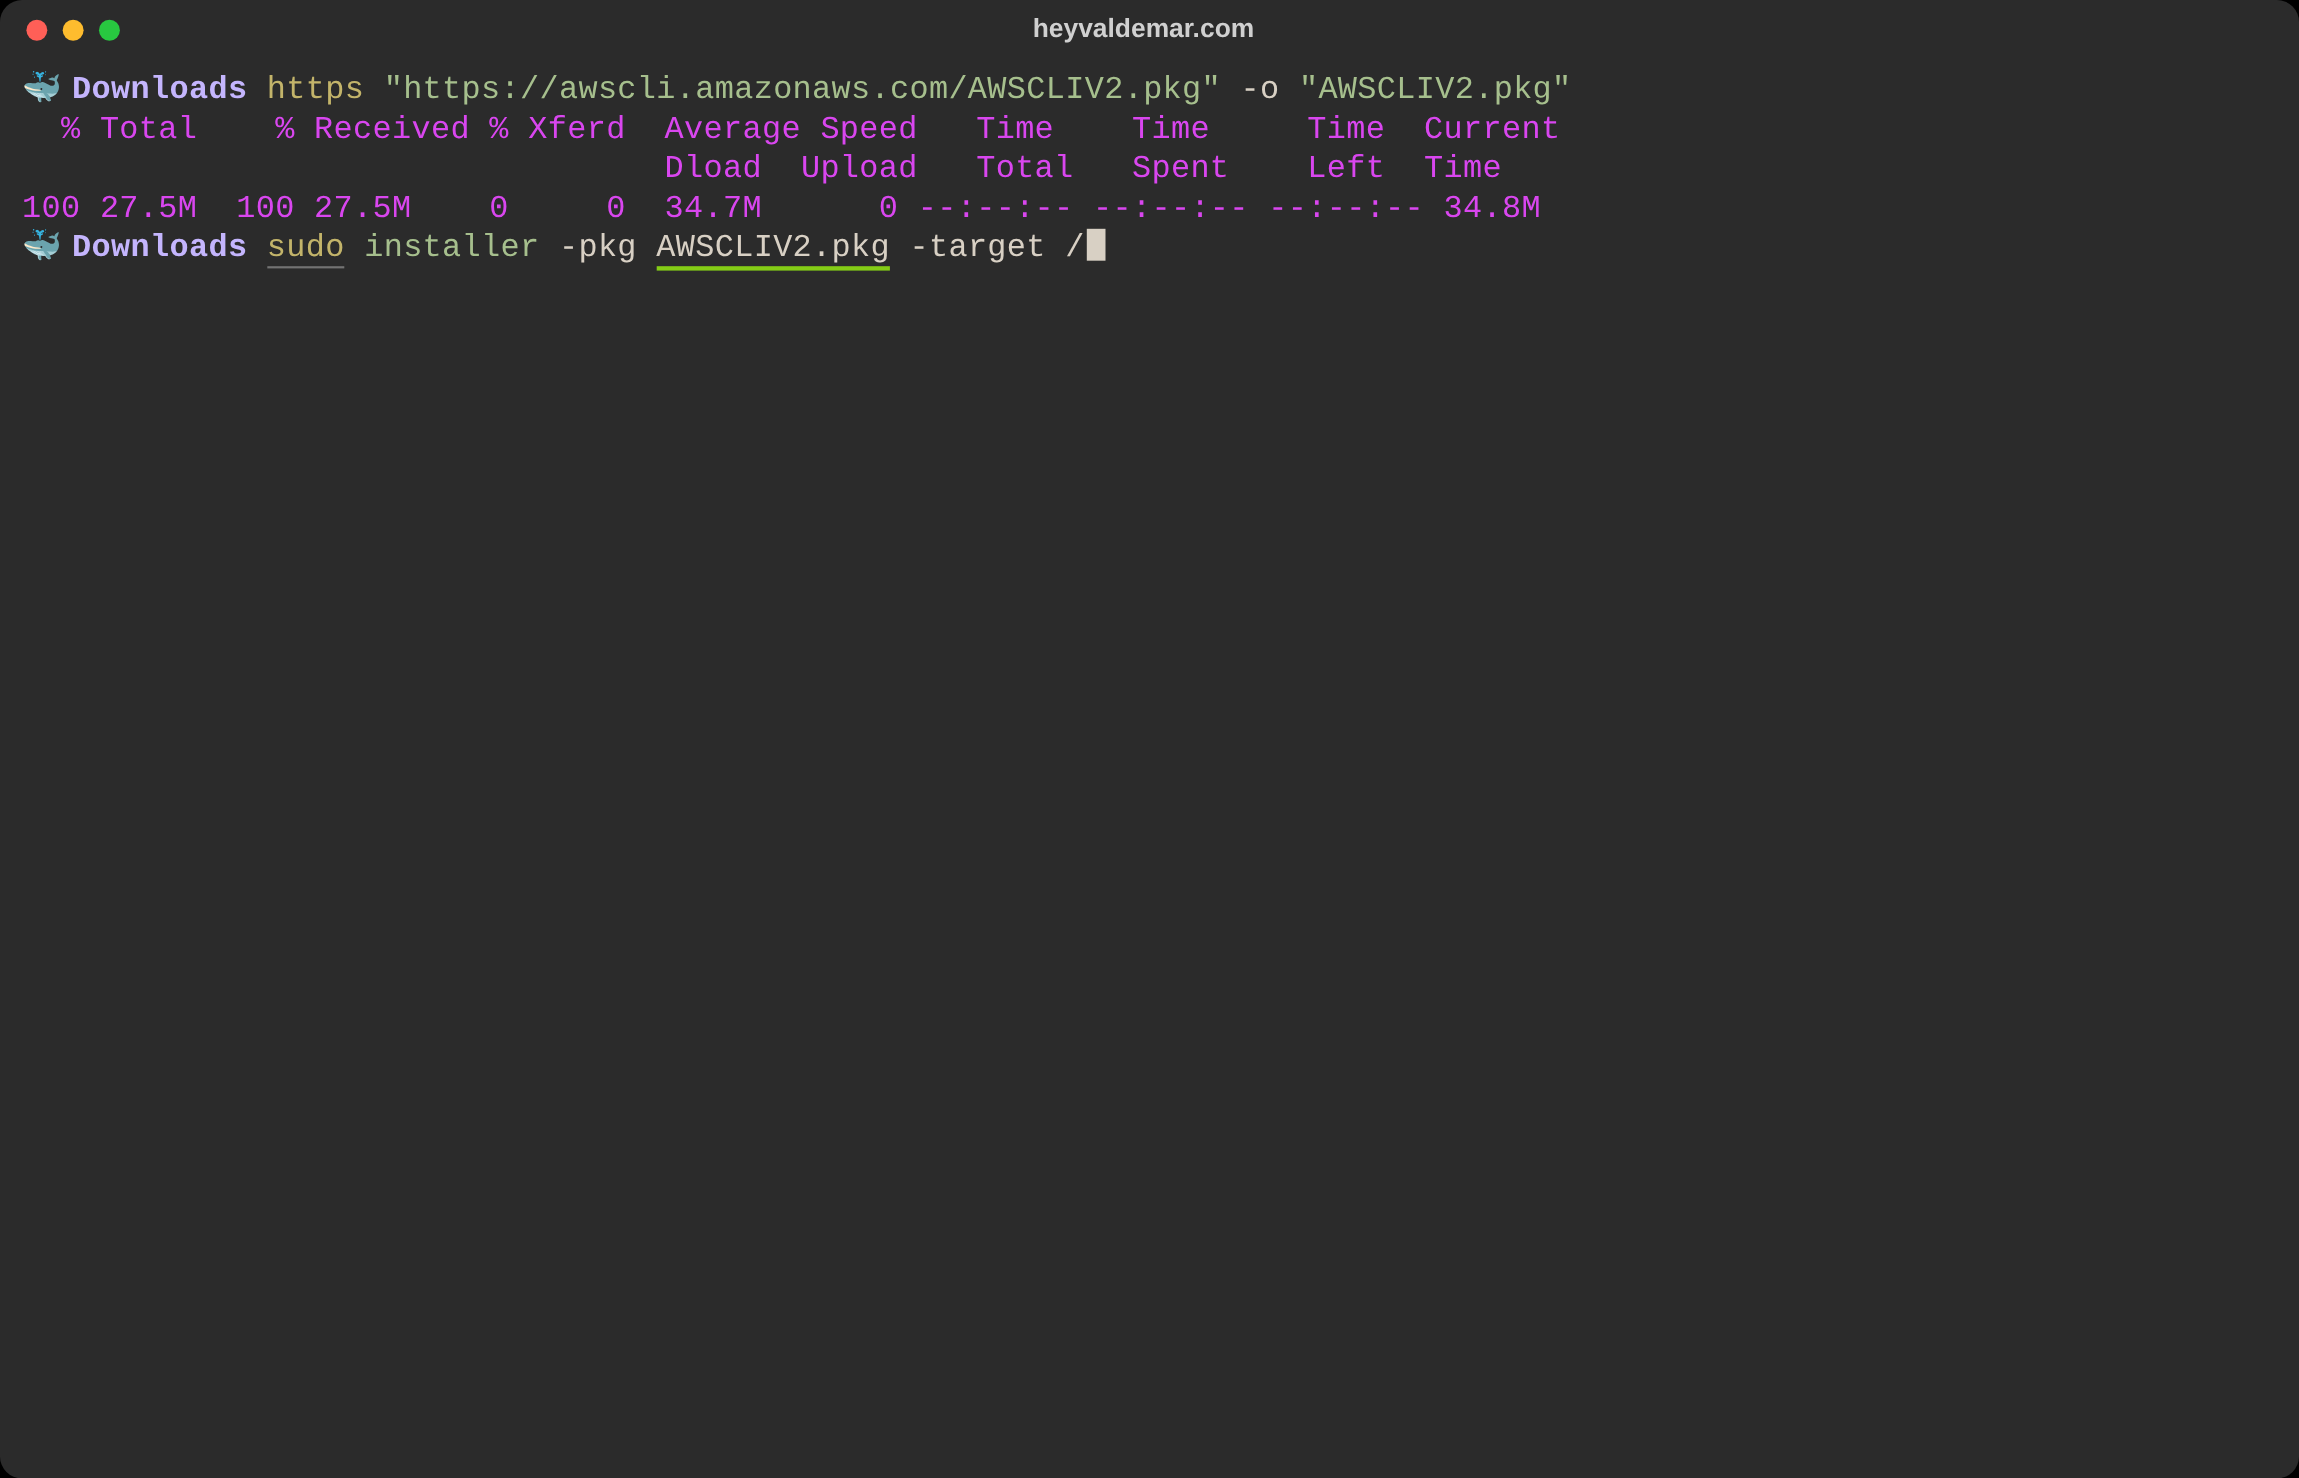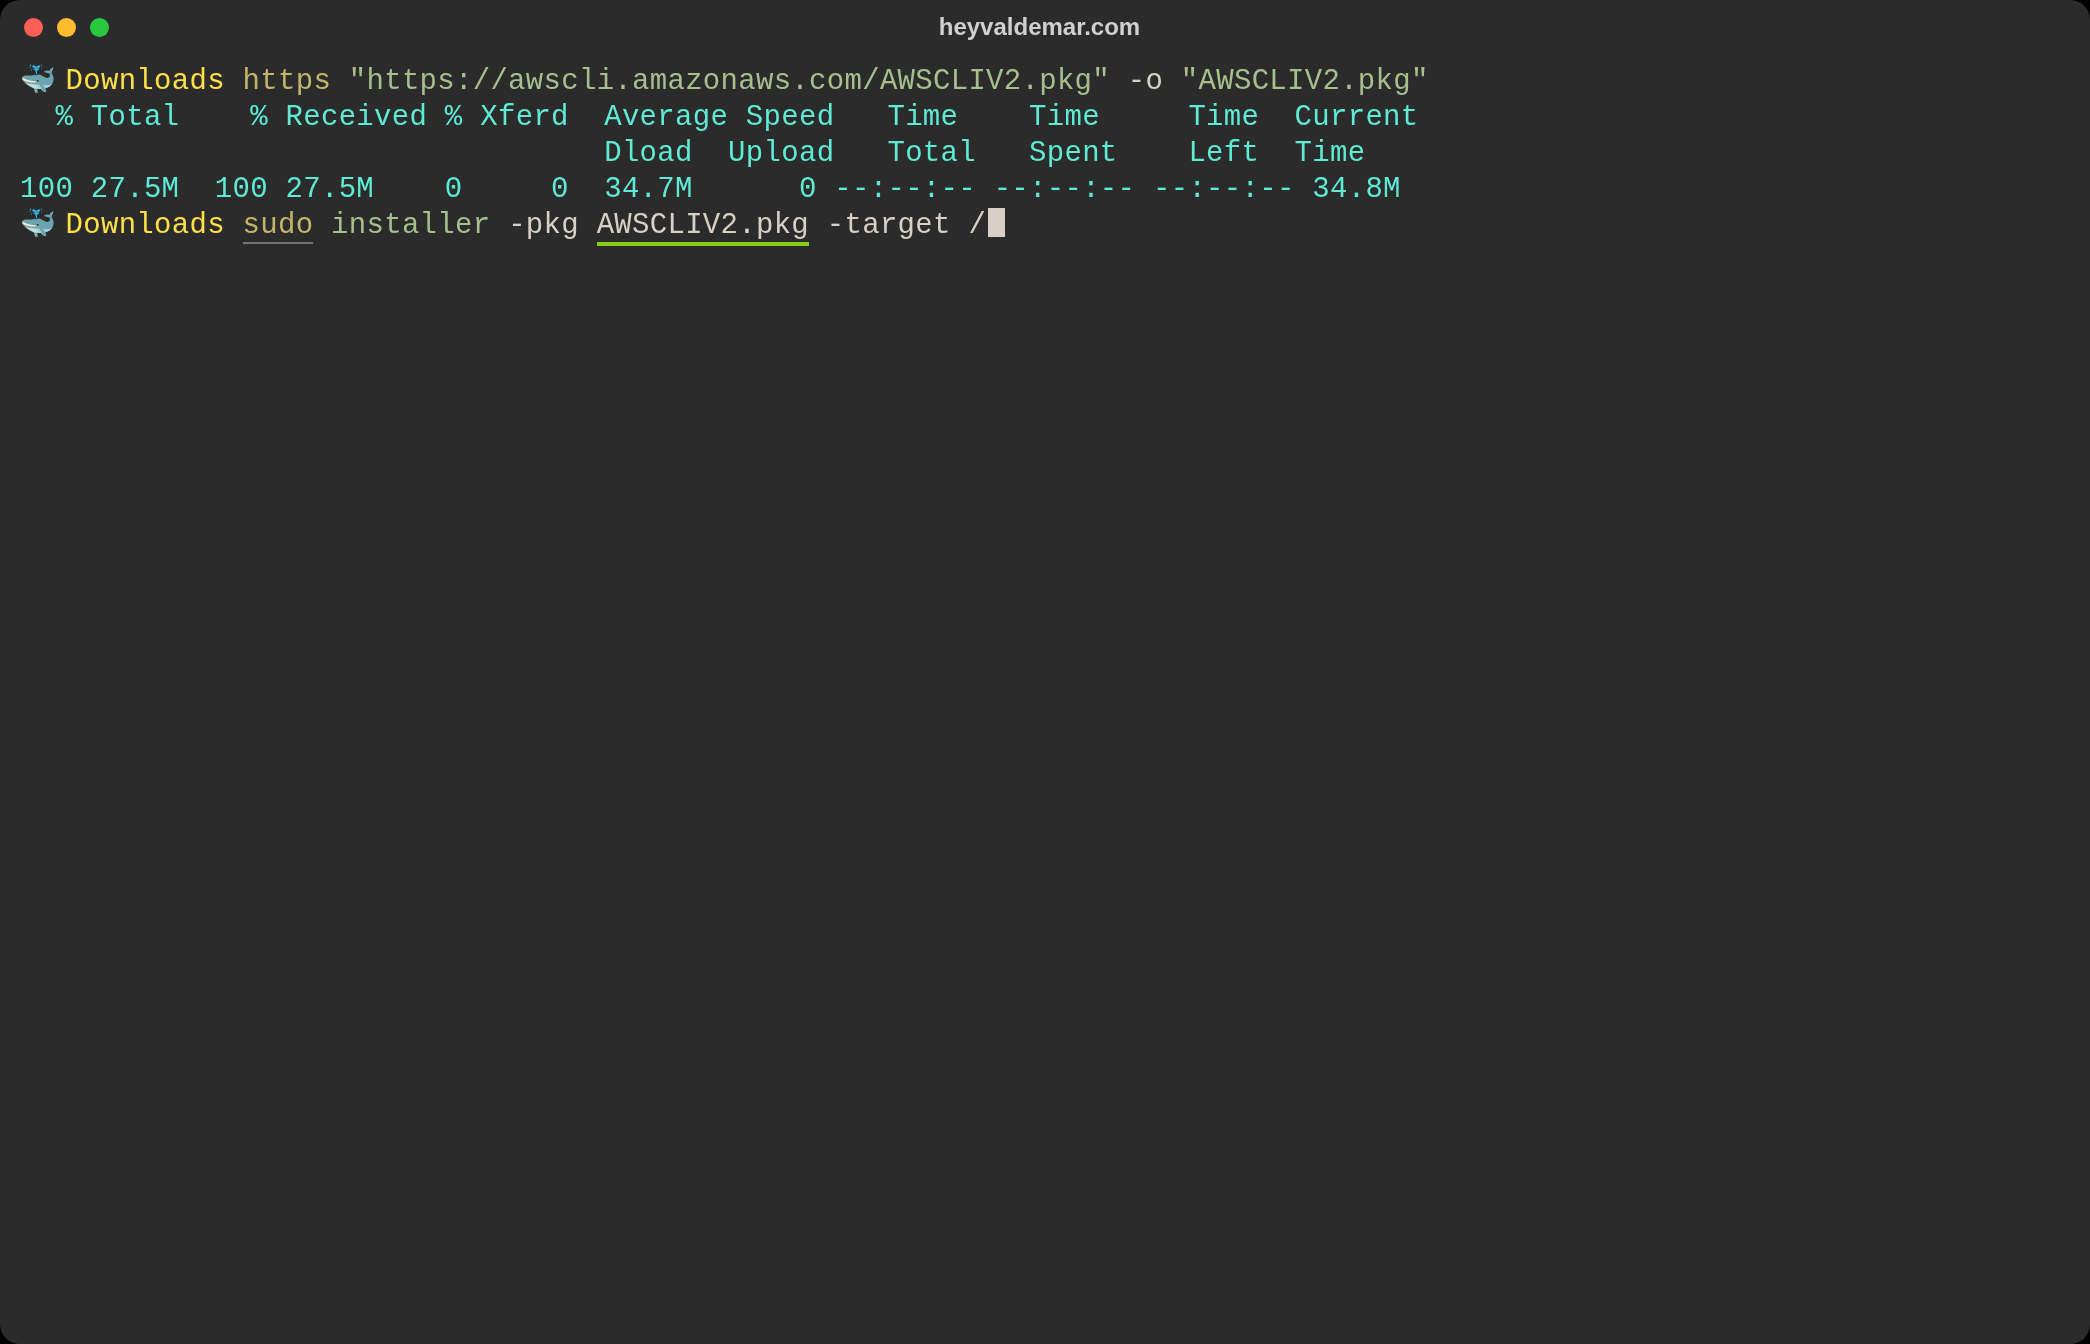--- a/index.html
+++ b/index.html
@@ -45,25 +45,25 @@
     .term {
       flex: 1;
       padding: 10px 20px;
       font-size: 29px;
       line-height: 36px;
       letter-spacing: 0.3px;
       white-space: pre;
       color: #d8d0c4;
     }
     .prompt-emoji { display: inline-block; width: 1.6ch; }
-    .dir    { color: #fde047; font-weight: 400; }
+    .dir    { color: #c4b5fd; font-weight: 700; }
     .cmd    { color: #c3b46a; }
     .str    { color: #a6bf8d; }
     .flag   { color: #d8d0c4; }
-    .out    { color: #5eead4; }
+    .out    { color: #d946ef; }
     .sudo   { color: #c3b46a; border-bottom: 2px solid #737373; }
     .subcmd { color: #a6bf8d; }
     .arg    { color: #d8d0c4; border-bottom: 4px solid #84cc16; }
     .cursor {
       display: inline-block;
       width: 0.95ch;
       height: 29px;
       background: #d8d0c4;
       vertical-align: -4px;
       margin-left: 2px;

